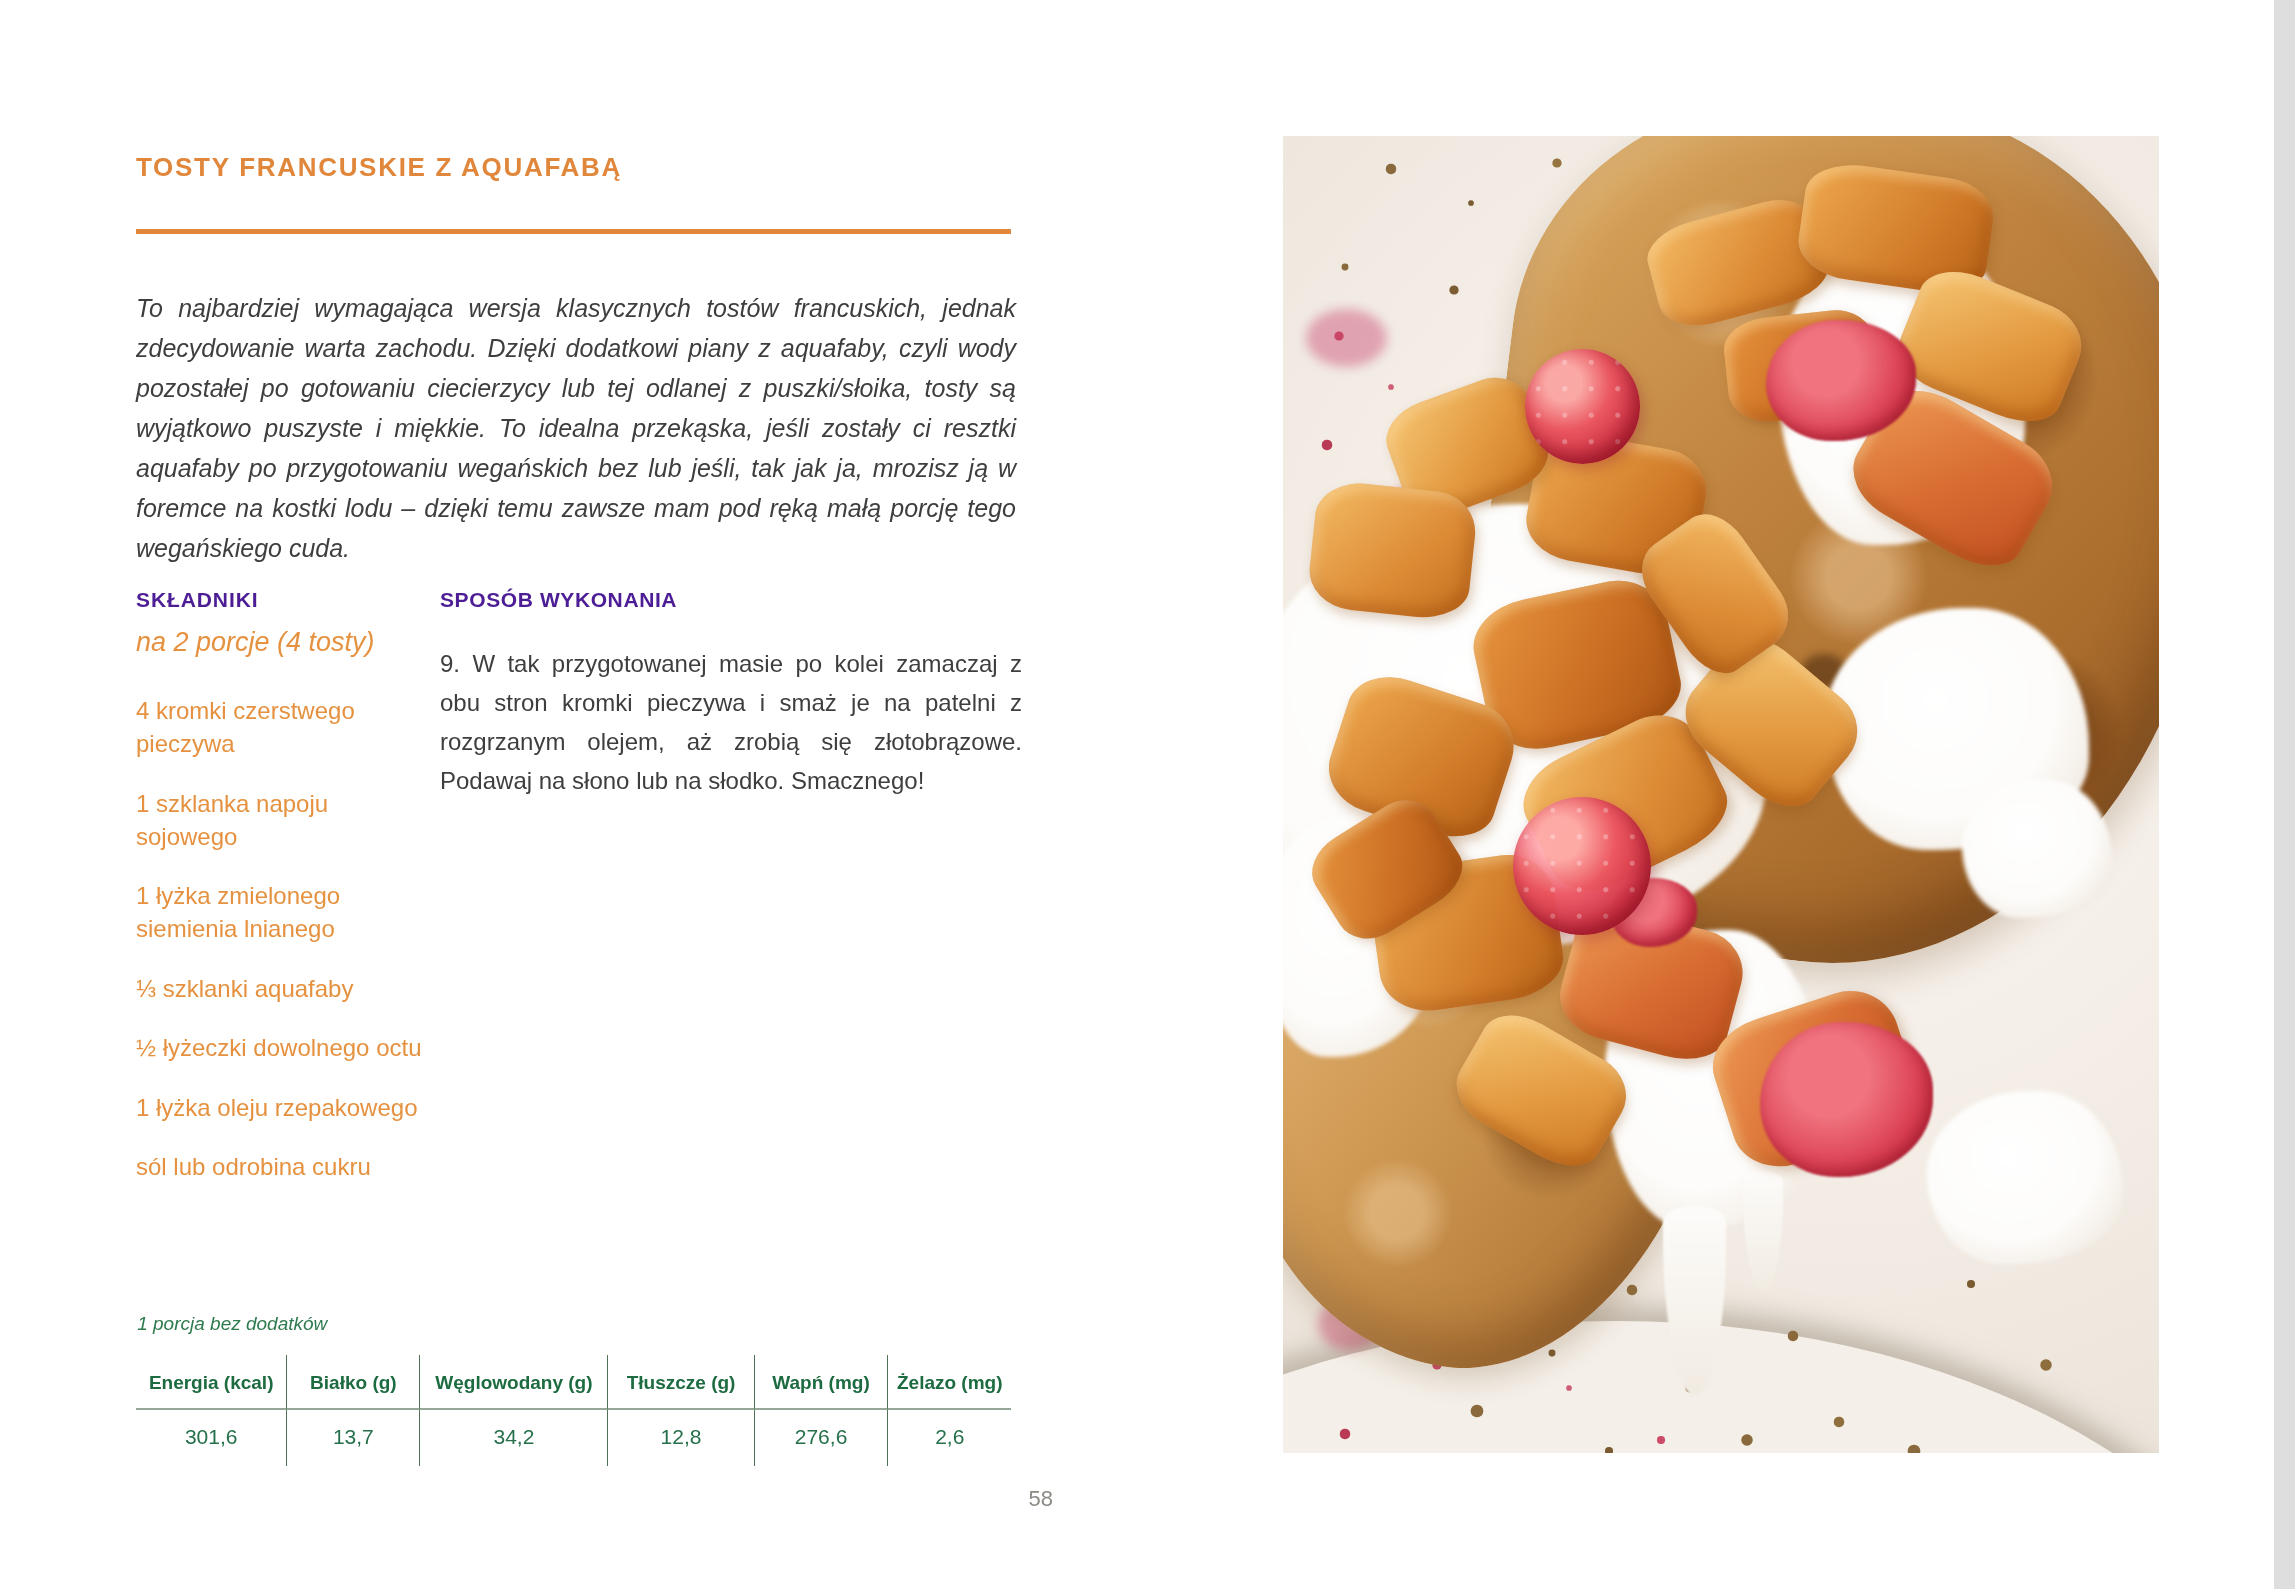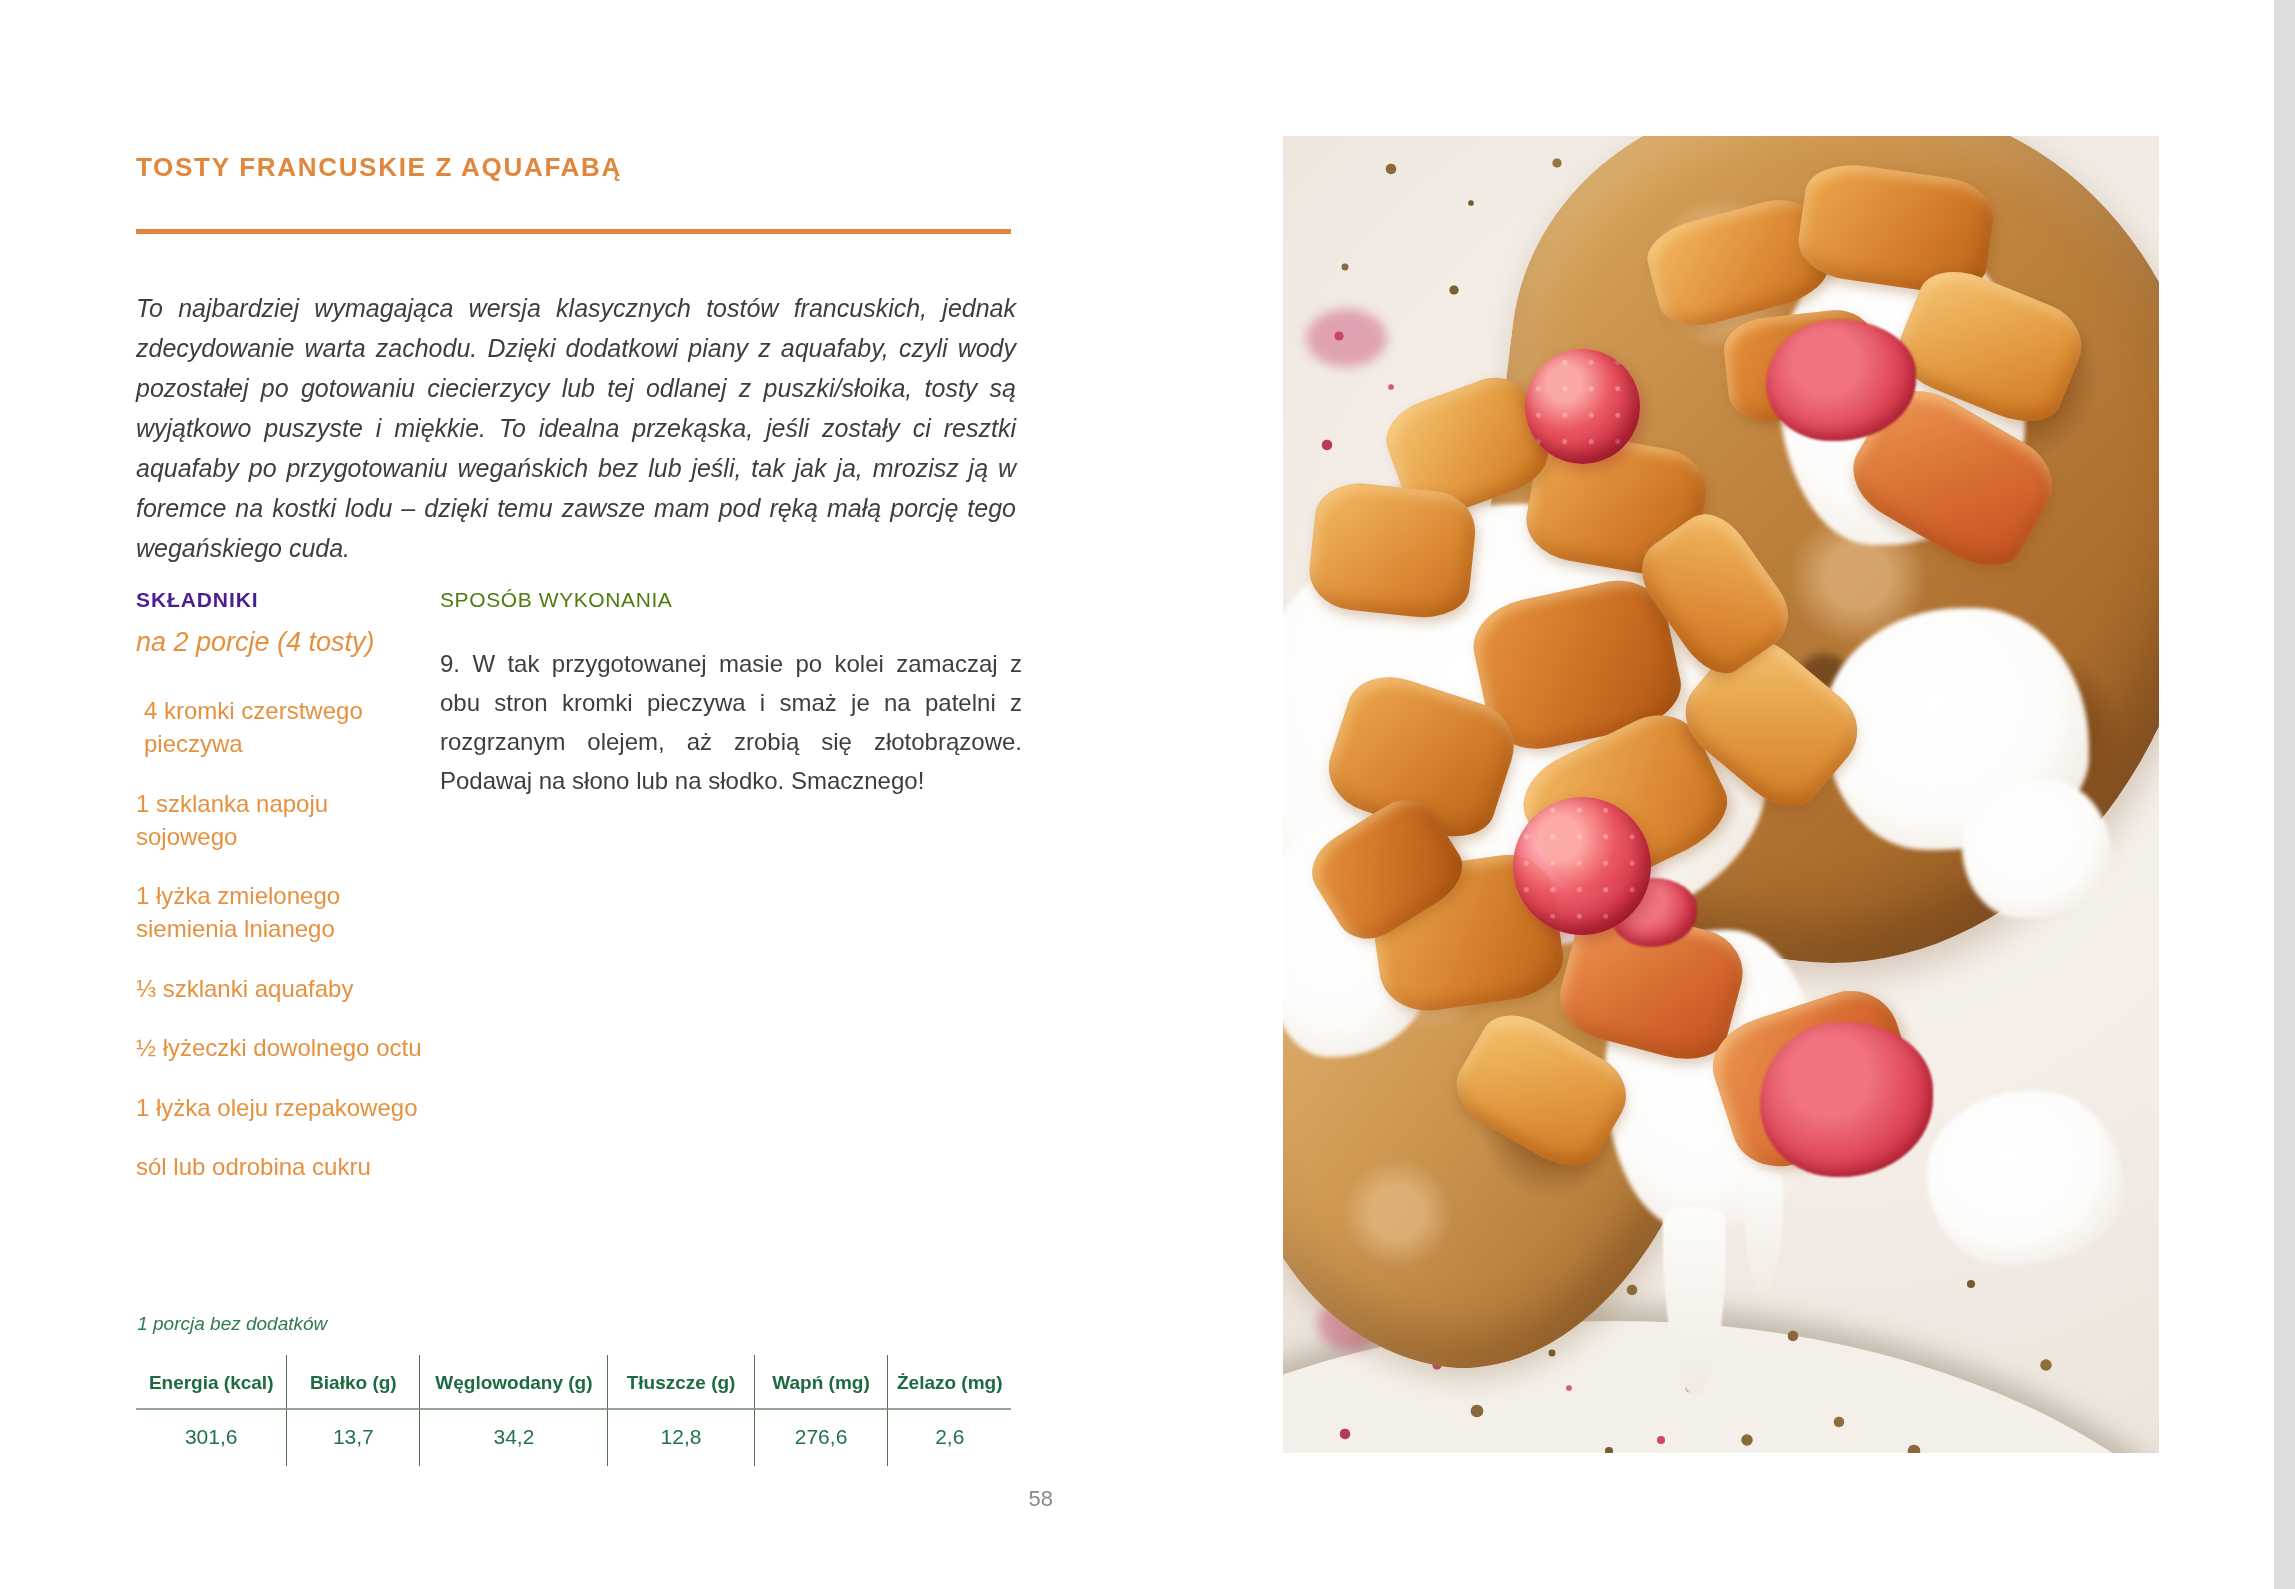--- a/index.html
+++ b/index.html
@@ -11,24 +11,24 @@
          letter-spacing:1.7px;color:#e0873b;}
   .rule{position:absolute;left:136px;top:229px;width:875px;height:4.6px;background:#e0873b;}
   .intro{position:absolute;left:136px;top:288px;width:880px;margin:0;font-size:25px;
          line-height:40px;color:#3e3e3e;text-align:justify;font-style:italic;}
 
   .ingredients{position:absolute;left:136px;top:588px;width:299px;}
   .ing-heading{margin:0;font-size:21px;font-weight:bold;letter-spacing:0.9px;color:#4c1d95;}
   .yield{margin:15px 0 0 0;font-size:27px;font-style:italic;color:#e5913f;}
   .ing-list{list-style:none;margin:36px 0 0 0;padding:0;}
   .ing-list li{margin-top:26.5px;font-size:24px;line-height:33px;color:#e5913f;}
-  .ing-list li:first-child{margin-top:0;margin-left:8px;}
+  .ing-list li:first-child{margin-top:0;}
 
   .method{position:absolute;left:440px;top:588px;width:582px;}
-  .met-heading{margin:0;font-size:21px;font-weight:normal;letter-spacing:0.6px;color:#4d7c0f;}
+  .met-heading{margin:0;font-size:21px;font-weight:bold;letter-spacing:0.6px;color:#4c1d95;}
   .step{margin:0;font-size:24px;line-height:39px;color:#3e3e3e;text-align:justify;}
   .step-1{margin-top:43px;}
   .step-2{margin-top:32px;}
 
   
   .nutrition{position:absolute;left:136px;top:1313px;width:875px;}
   .caption{margin:0 0 0 1.2px;font-size:19px;font-style:italic;color:#2f7a4e;}
   .ntable{margin-top:19.6px;display:grid;grid-template-columns:17.3% 15.2% 21.5% 16.7% 15.3% 14%;}
   .nh{padding:17px 3.5px 14px 3.5px;text-align:center;font-size:19px;font-weight:bold;color:#1d6b40;
       border-right:1.2px solid #4f7257;border-bottom:2.3px solid #95a697;}

